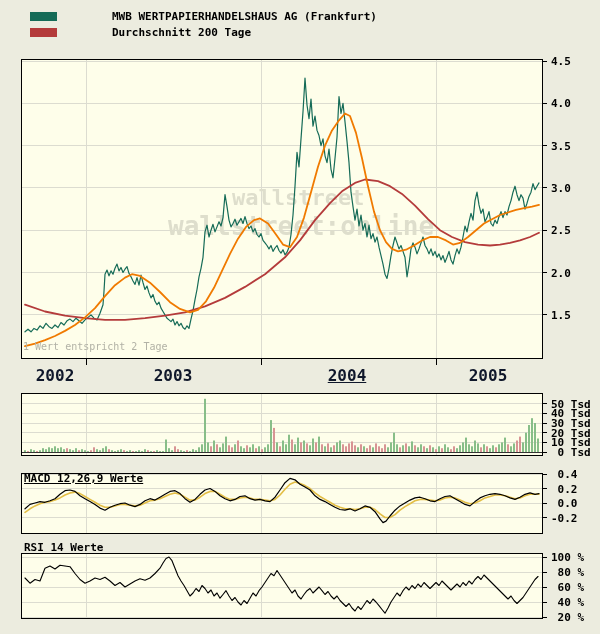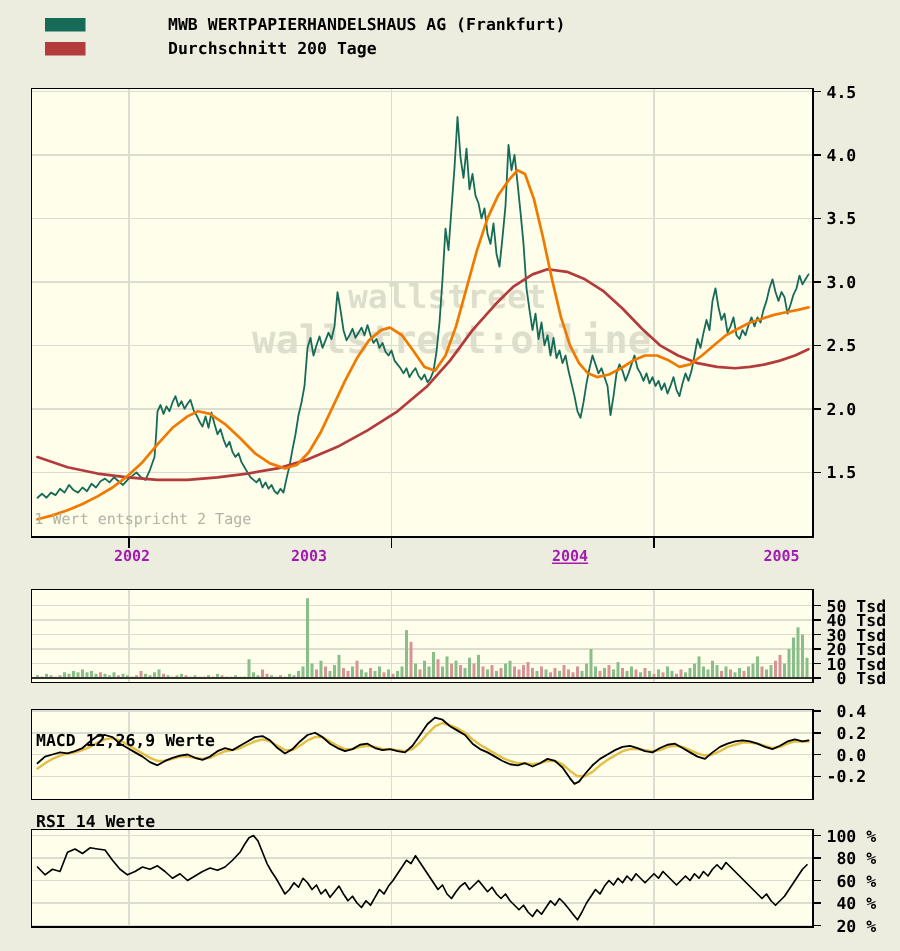--- a/index.html
+++ b/index.html
@@ -12,24 +12,24 @@
   svg{font-family:"DejaVu Sans Mono", monospace;}
   .legend{position:absolute;left:30px;top:8px;}
   .legend-row{position:relative;height:16px;display:flex;align-items:center;}
   .swatch{display:inline-block;width:27px;height:9px;margin-right:20px;}
   .legend-label{font-size:11px;font-weight:bold;color:#000;white-space:pre;padding-left:35px;}
   .note{
     position:absolute;left:23px;top:341px;font-size:10px;
     color:#B2B2A6;z-index:5;white-space:pre;
   }
   .panel-title{position:absolute;font-size:11px;font-weight:bold;color:#000;z-index:4;white-space:pre;}
-  #macd-title{left:24px;top:487px;}
+  #macd-title{left:24px;top:472px;text-decoration:underline;}
   #rsi-title{left:24px;top:541px;}
   #x-axis-labels{position:absolute;left:0;top:366px;width:600px;height:16px;}
-  .yearlbl{position:absolute;top:0;transform:translateX(-50%);font-size:10px;font-weight:bold;color:#a21caf;margin-left:33px;}
+  .yearlbl{position:absolute;top:0;transform:translateX(-50%);font-size:16px;font-weight:bold;color:#0f172a;}
   .copyright{position:absolute;left:10px;top:618px;font-size:11px;font-weight:bold;color:#45453C;}
 </style>
 </head>
 <body>
 
 <div id="stage">
 
   <div class="legend">
     <div class="legend-row">
       <span class="swatch" style="background: rgb(21, 107, 87);"></span>

